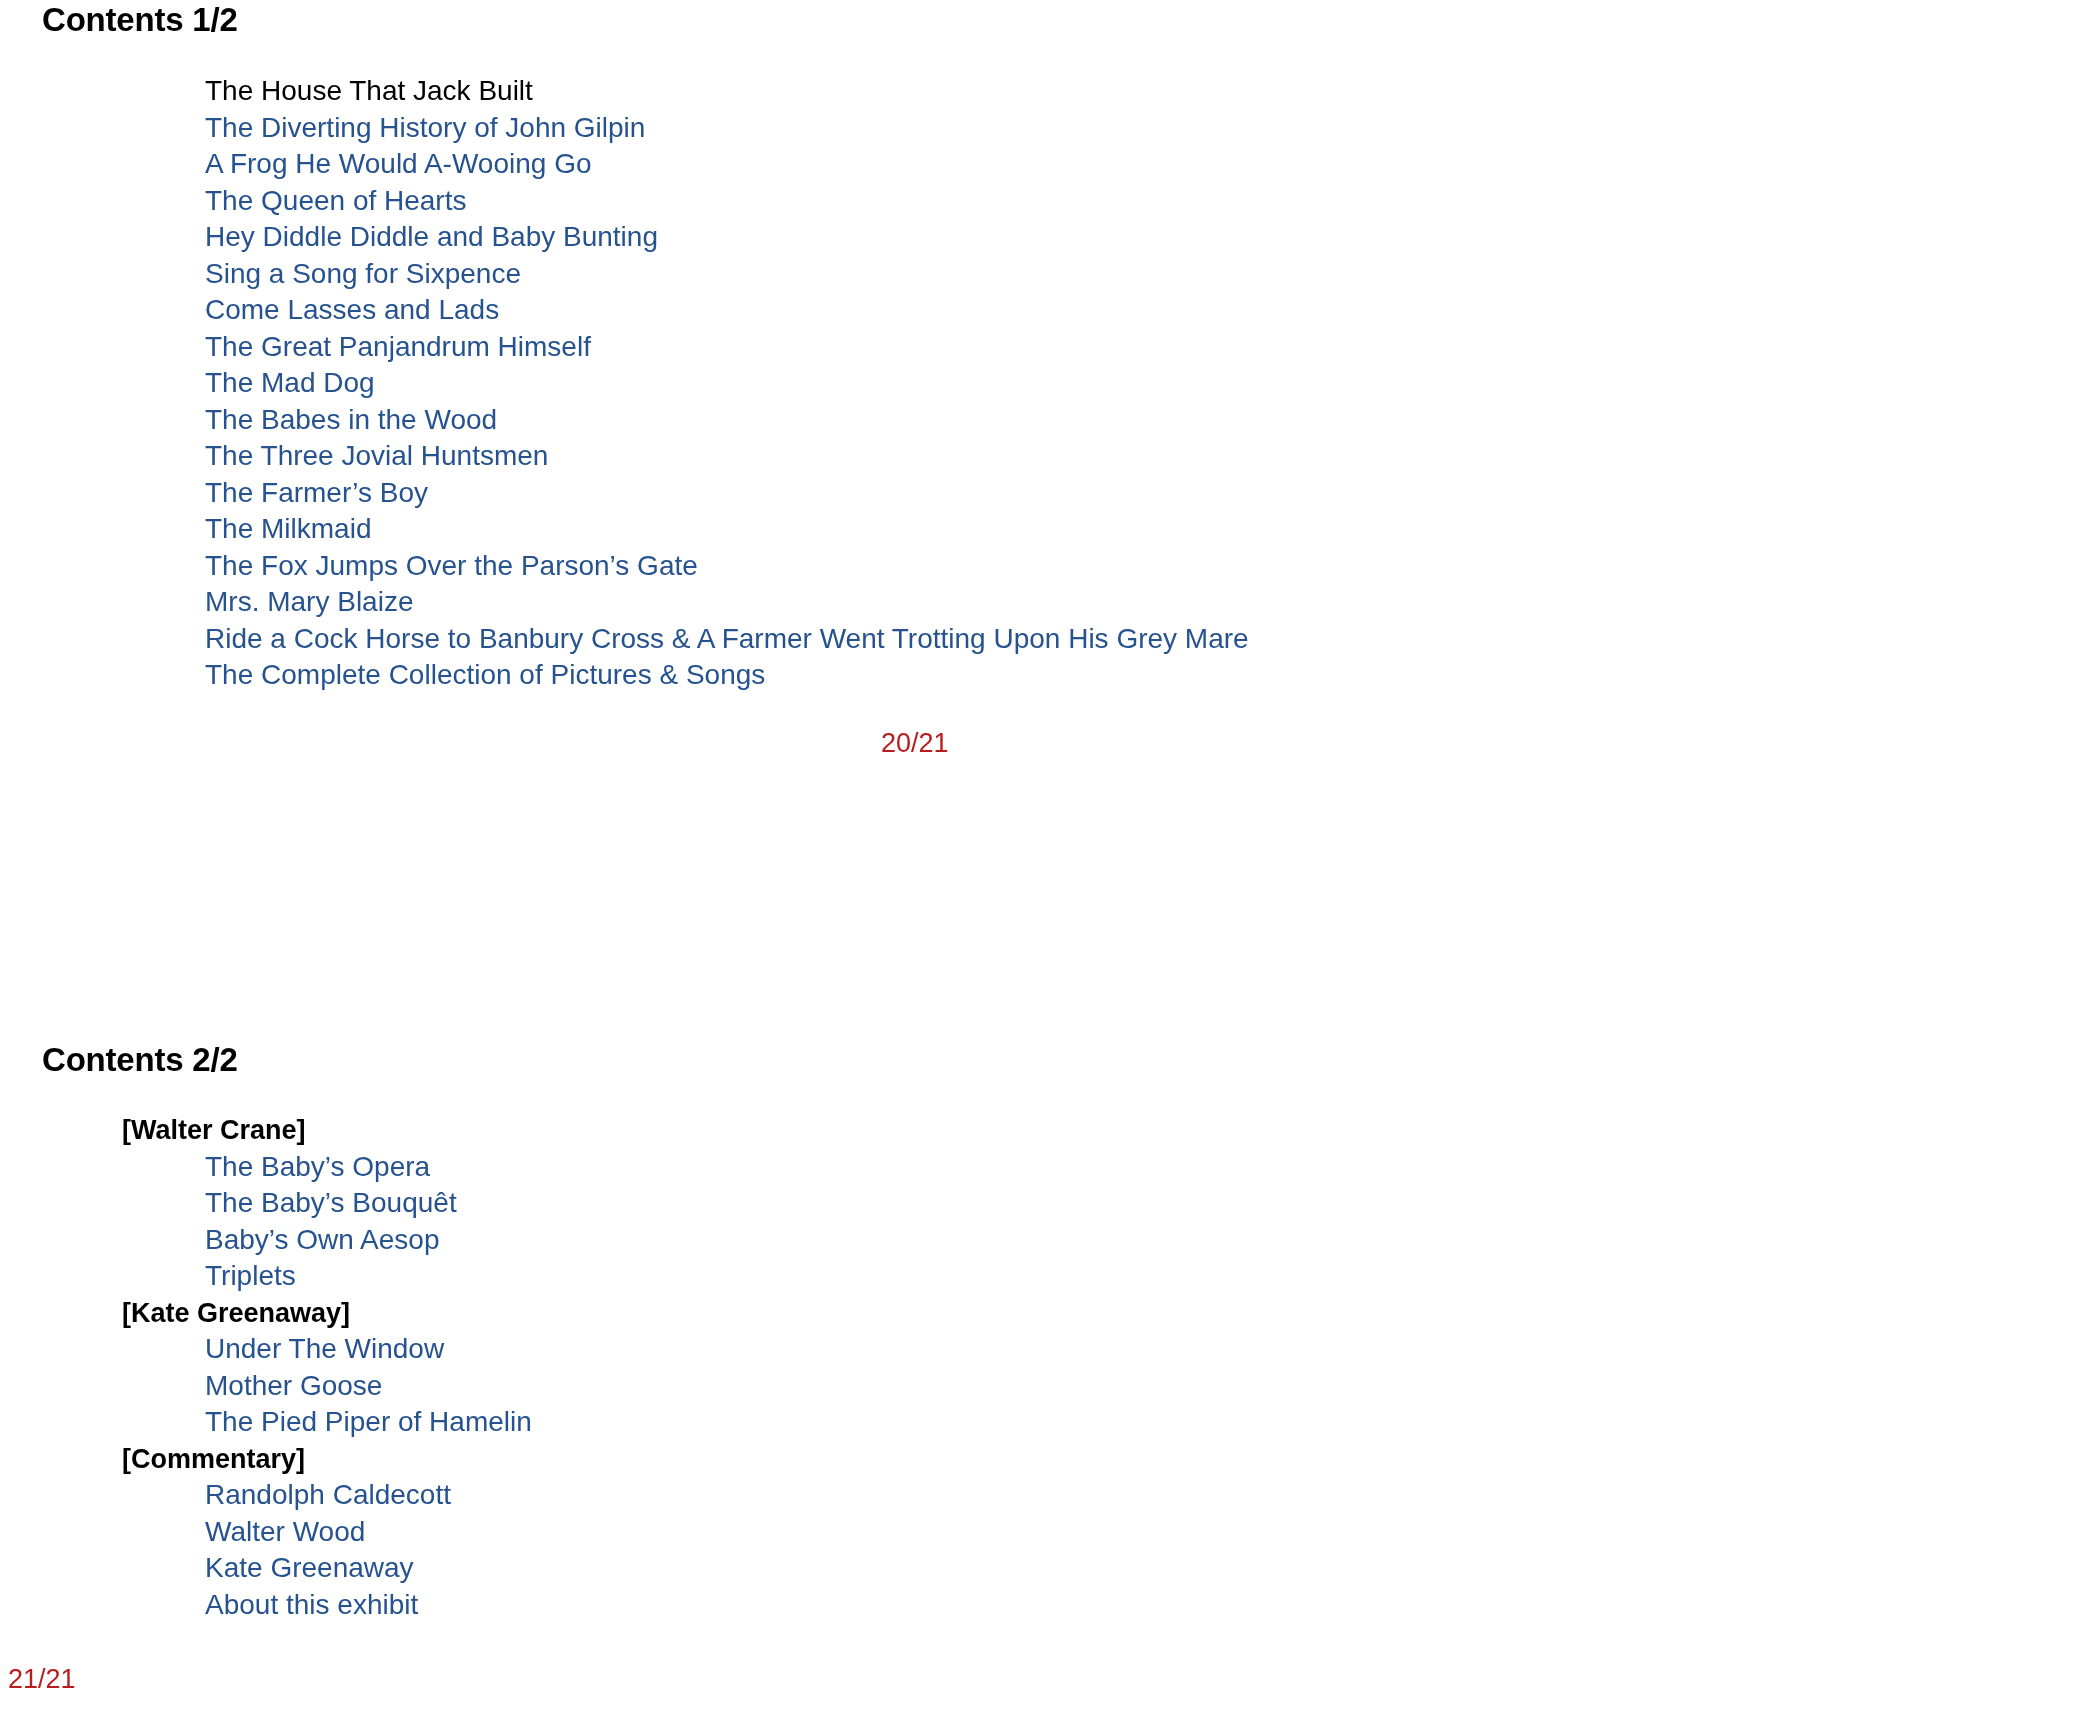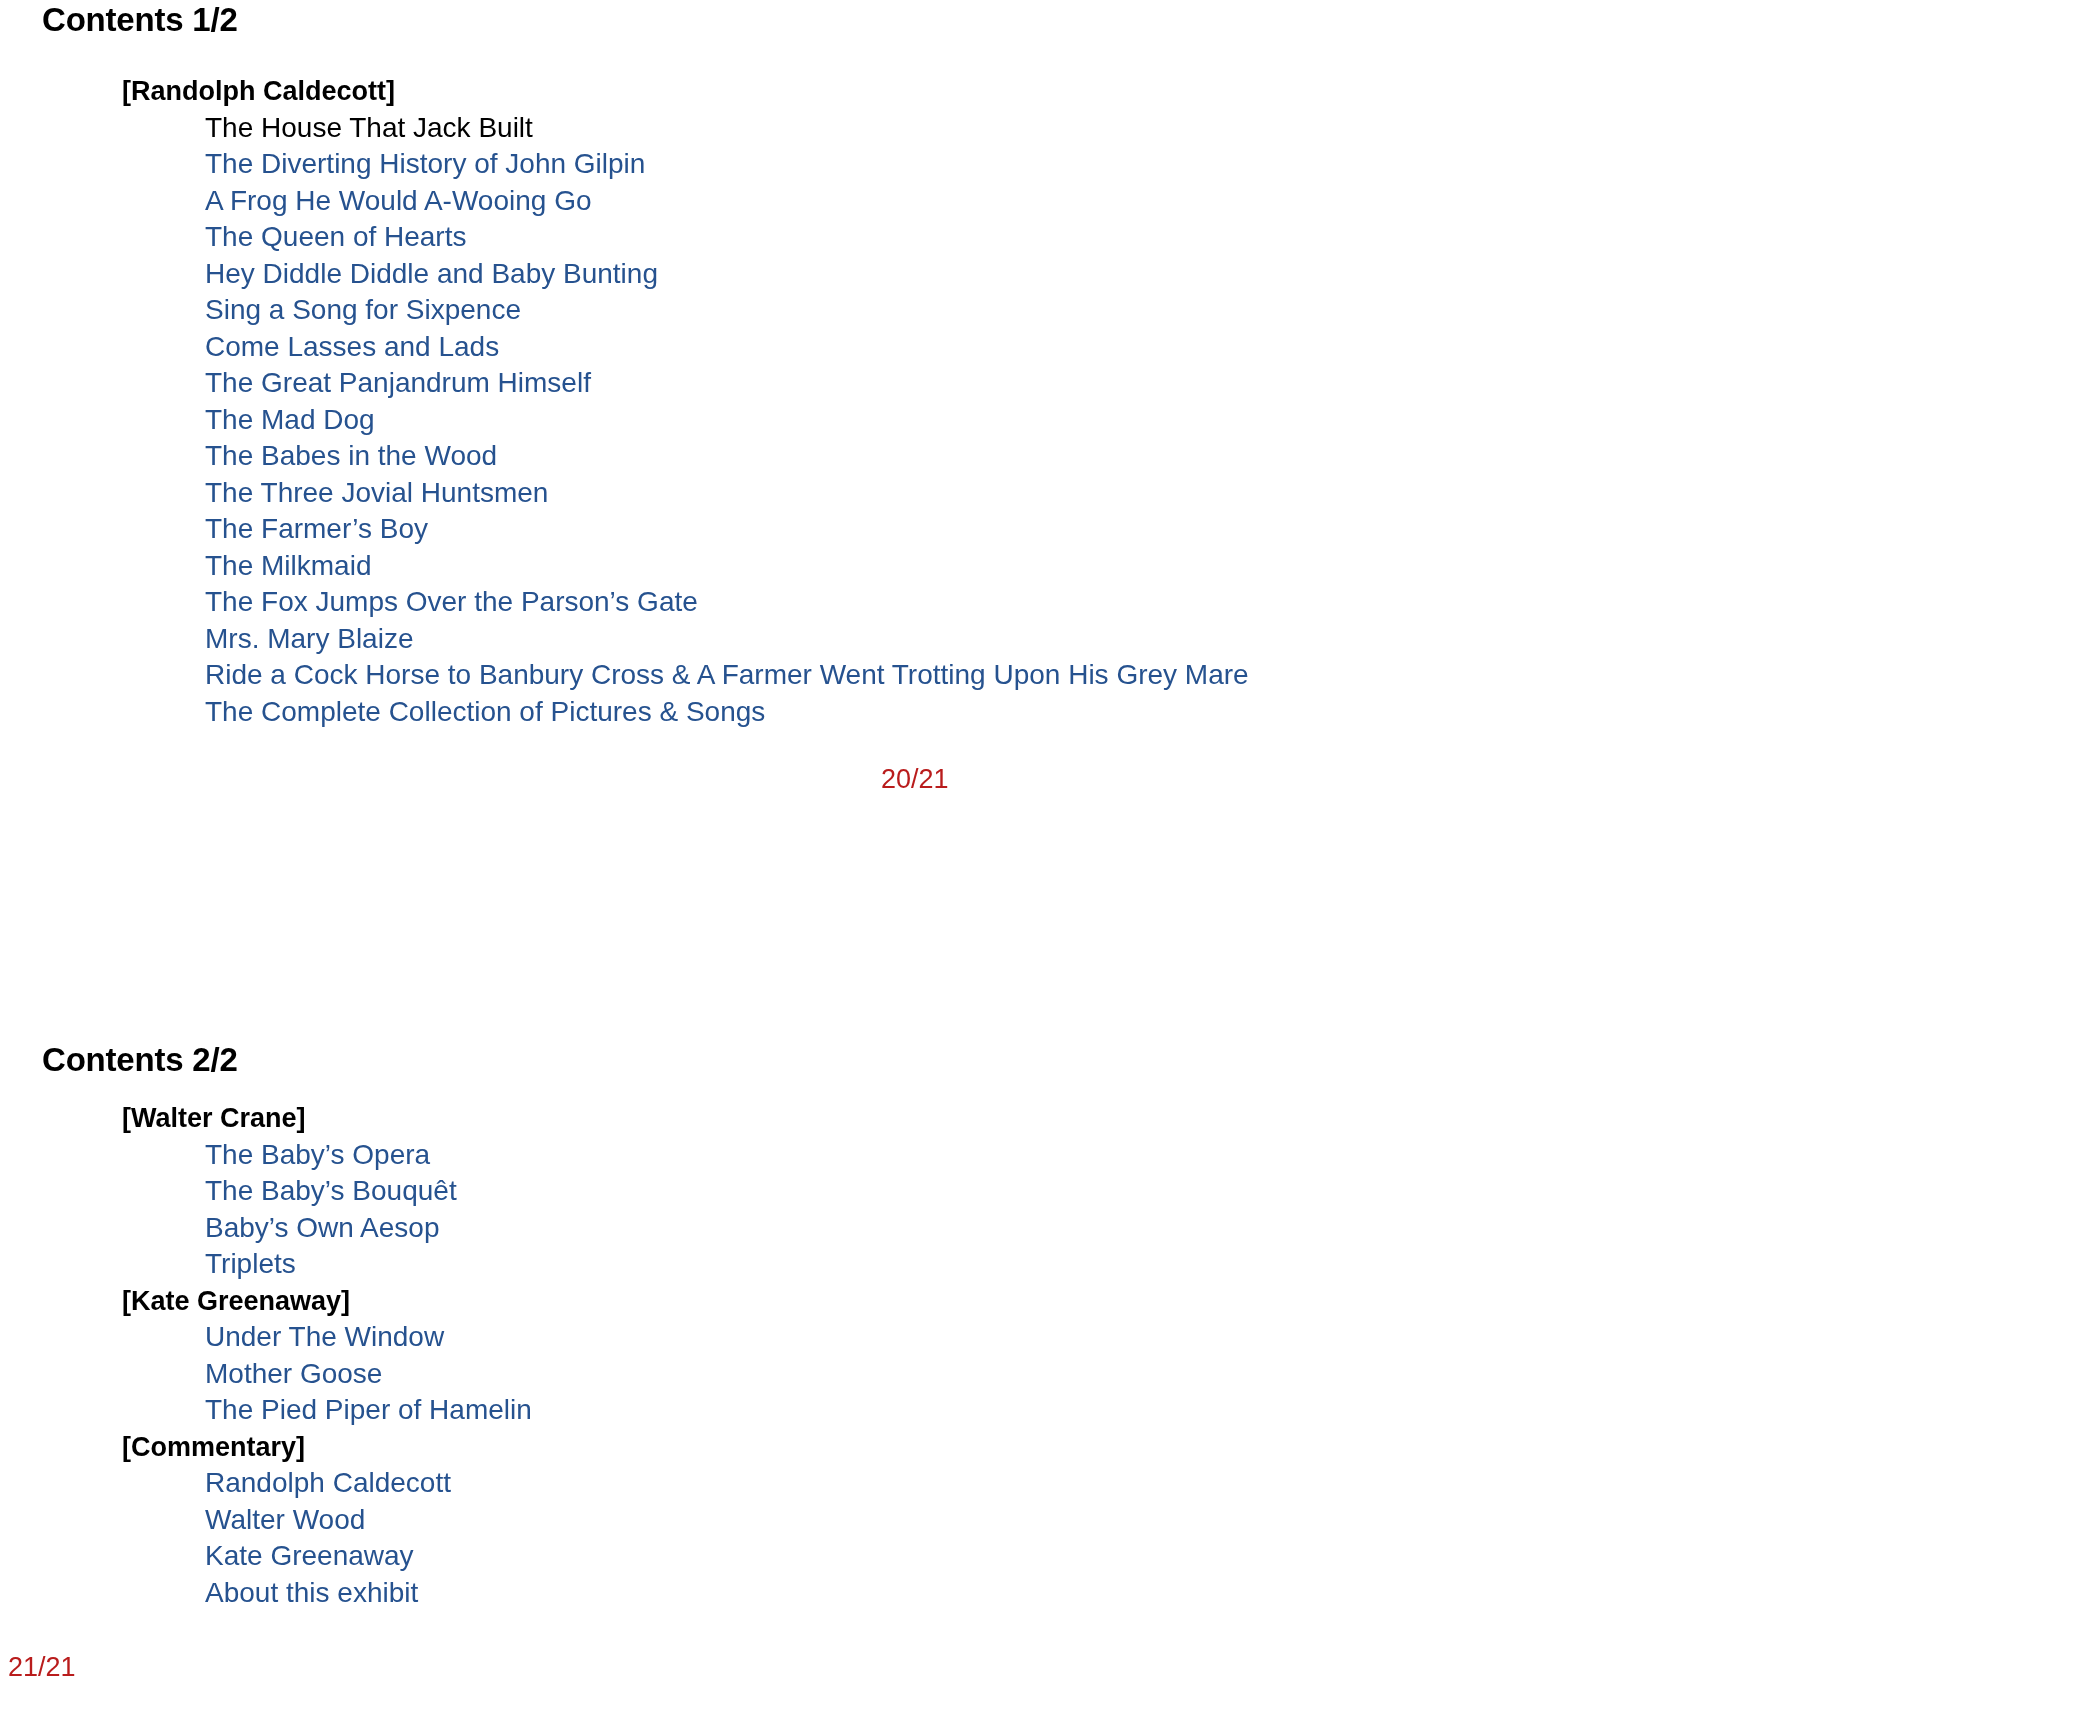--- a/index.html
+++ b/index.html
@@ -76,31 +76,30 @@
     color: #b91c1c;
     line-height: 34px;
     text-align: left;
     padding-left: 881px;
   }
 
   
   #page-1 .toc-body { margin-top: 33px; }
   #page-1 .page-number { margin-top: 32px; }
 
-  #page-2 .toc-body { margin-top: 20px; }
+  #page-2 .toc-body { margin-top: 32px; }
   #page-2 .page-number { margin-top: 39px; padding-left: 8px; }
 </style>
 </head>
 <body>
 
 <div class="page" id="page-1">
   <h1 class="contents-heading">Contents 1/2</h1>
   <div class="toc-body">
       <div class="group">
-        <div class="group-label">[Randolph Caldecott]</div>
         <div class="entry plain">The House That Jack Built</div>
         <div class="entry">The Diverting History of John Gilpin</div>
         <div class="entry">A Frog He Would A-Wooing Go</div>
         <div class="entry">The Queen of Hearts</div>
         <div class="entry">Hey Diddle Diddle and Baby Bunting</div>
         <div class="entry">Sing a Song for Sixpence</div>
         <div class="entry">Come Lasses and Lads</div>
         <div class="entry">The Great Panjandrum Himself</div>
         <div class="entry">The Mad Dog</div>
         <div class="entry">The Babes in the Wood</div>

